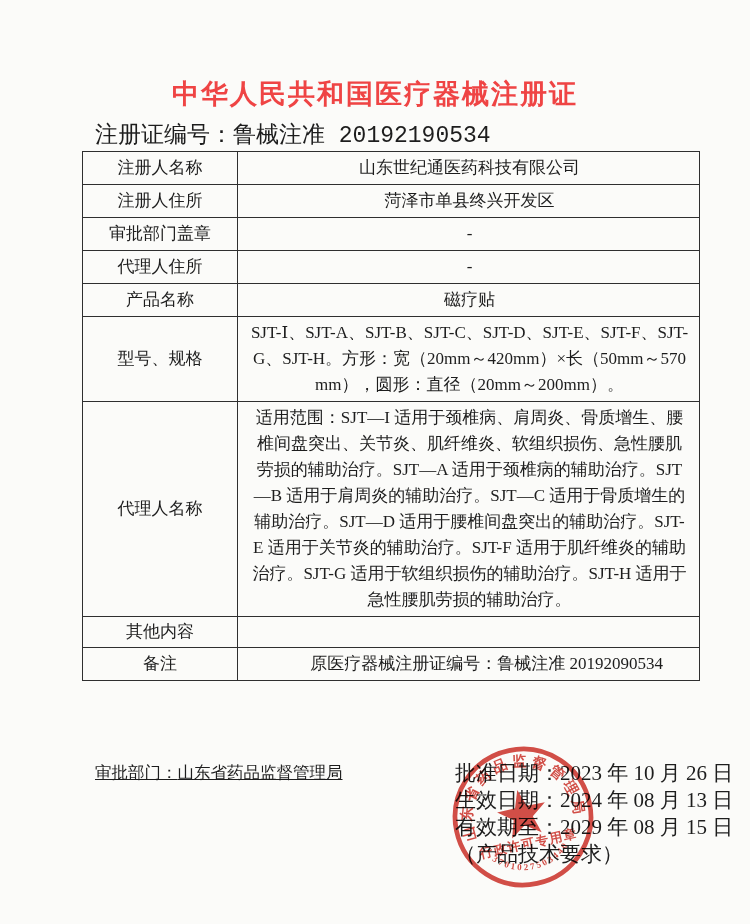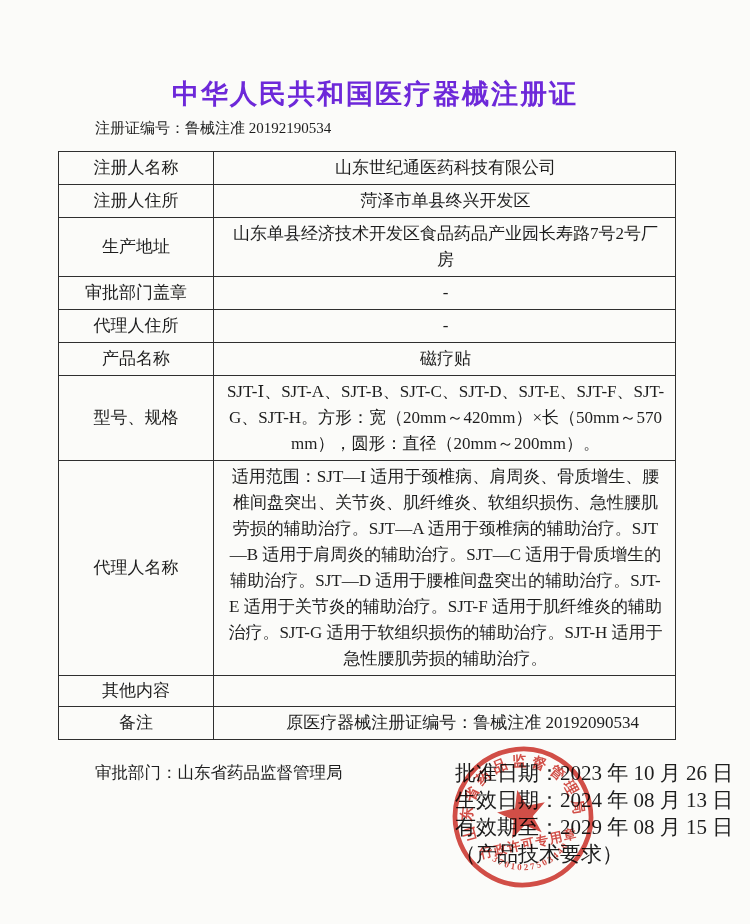--- a/index.html
+++ b/index.html
@@ -13,29 +13,30 @@
     margin:0 auto;
     background:#fbfbf9;
     color:#1d1d1d;
     overflow:hidden;
   }
   .title{
     position:absolute;left:0;top:76px;width:100%;
     text-align:center;
     font-size:27px;font-weight:bold;
     letter-spacing:2px;
-    color:#6d28d9;
+    color:#ef4444;
     margin:0;
   }
   .cert-no{
     position:absolute;left:95px;top:119px;
-    font-size:15px;
+    font-size:23px;
+    font-family:Liberation Mono, monospace;
   }
   table.cert{
-    position:absolute;left:58px;top:151px;
+    position:absolute;left:82px;top:151px;
     width:618px;
     border-collapse:collapse;
     table-layout:fixed;
   }
   table.cert td{
     border:1.3px solid #2f2f2f;
     font-size:17px;
     line-height:26px;
     vertical-align:middle;
   }
@@ -49,21 +50,21 @@
     text-align:center;
     word-break:break-all;
   }
   tr.r0{height:30px} tr.r1{height:30px} tr.r2{height:54px}
   tr.r3{height:28px} tr.r4{height:28px} tr.r5{height:30px}
   tr.r6{height:78px} tr.r7{height:52px} tr.r8{height:198px}
   tr.r9{height:28px} tr.r10{height:27px} tr.r11{height:28px}
   tr.r11 td.value{padding-left:46px;}
   .dept-line{
     position:absolute;left:95px;top:760px;
-    font-size:16.5px;line-height:26px;
+    font-size:16.5px;line-height:26px;text-decoration:underline;
   }
   .dates{
     position:absolute;left:455px;top:760px;
     font-size:21px;line-height:27px;
   }
   .dates .line{white-space:nowrap;}
   .stamp{
     position:absolute;left:447px;top:741px;
     width:152px;height:152px;
     transform:rotate(-12deg);
@@ -90,24 +91,20 @@
 
   <table class="cert">
     <tbody id="cert-rows">
         <tr class="r0">
       <td class="label">注册人名称</td>
       <td class="value">山东世纪通医药科技有限公司</td>
     </tr>
         <tr class="r1">
       <td class="label">注册人住所</td>
       <td class="value">菏泽市单县终兴开发区</td>
-    </tr>
-        <tr class="r2">
-      <td class="label">生产地址</td>
-      <td class="value">山东单县经济技术开发区食品药品产业园长寿路7号2号厂房</td>
     </tr>
         <tr class="r3">
       <td class="label">审批部门盖章</td>
       <td class="value">-</td>
     </tr>
         <tr class="r4">
       <td class="label">代理人住所</td>
       <td class="value">-</td>
     </tr>
         <tr class="r5">

